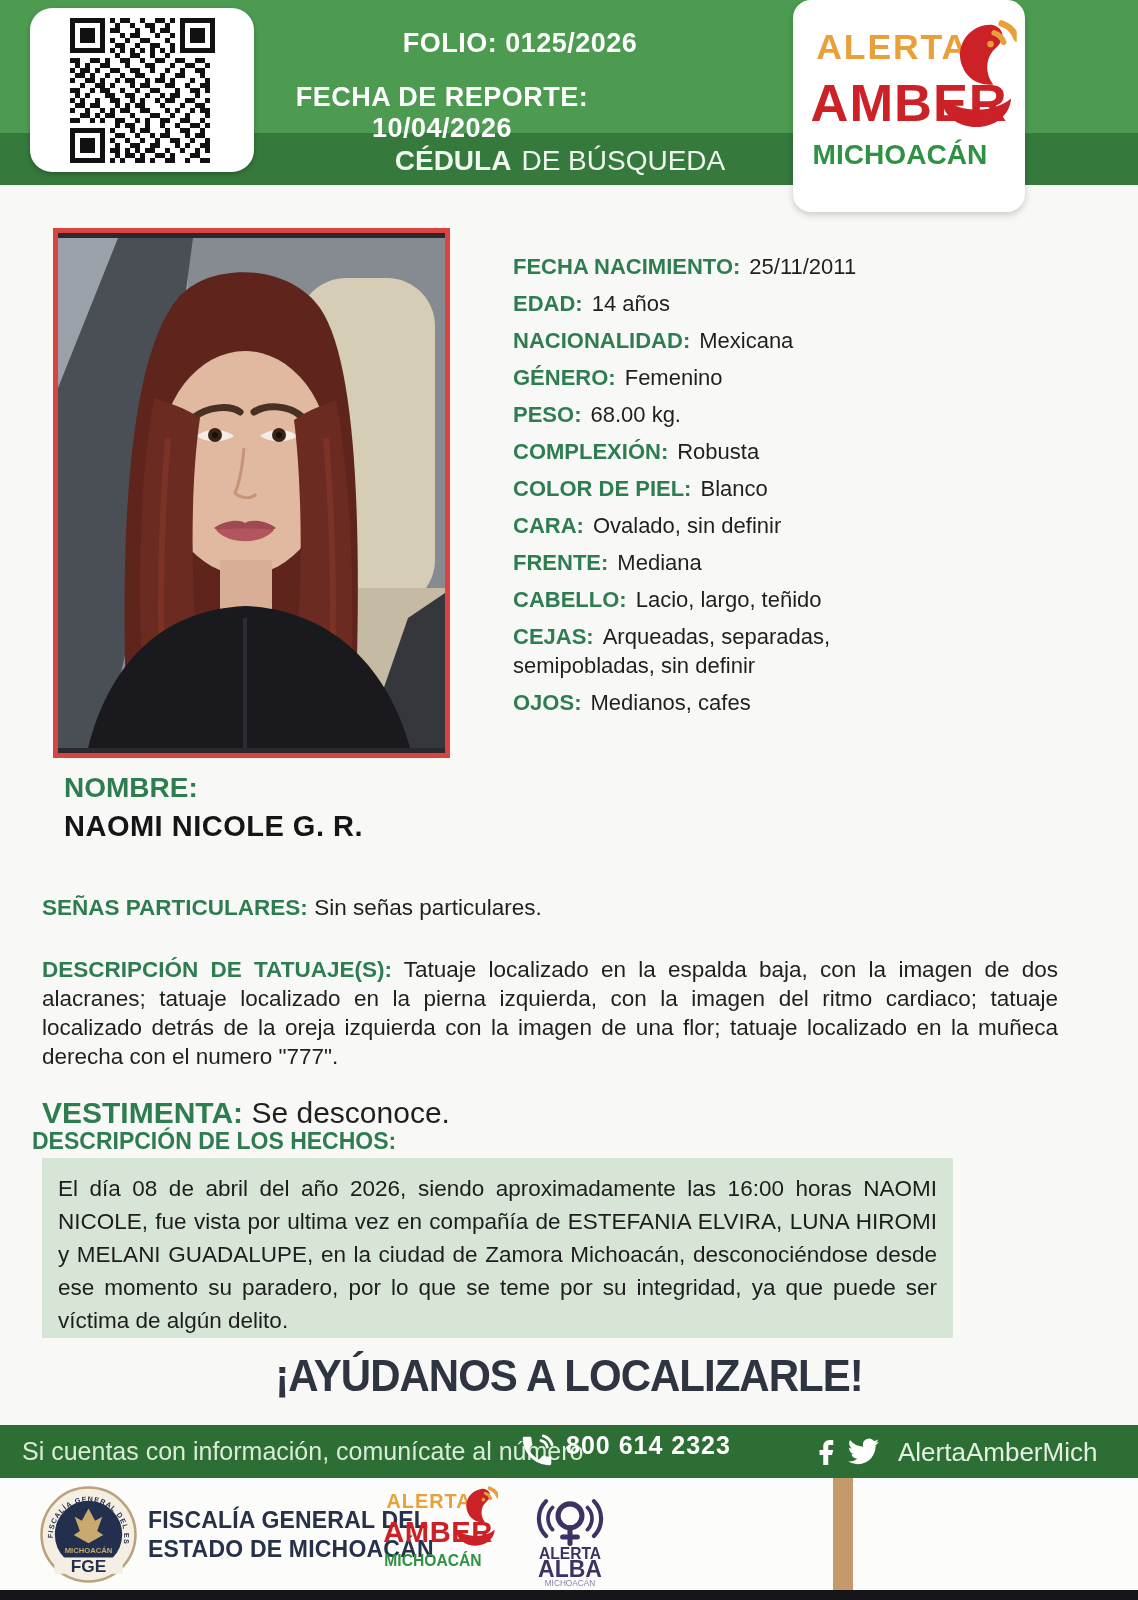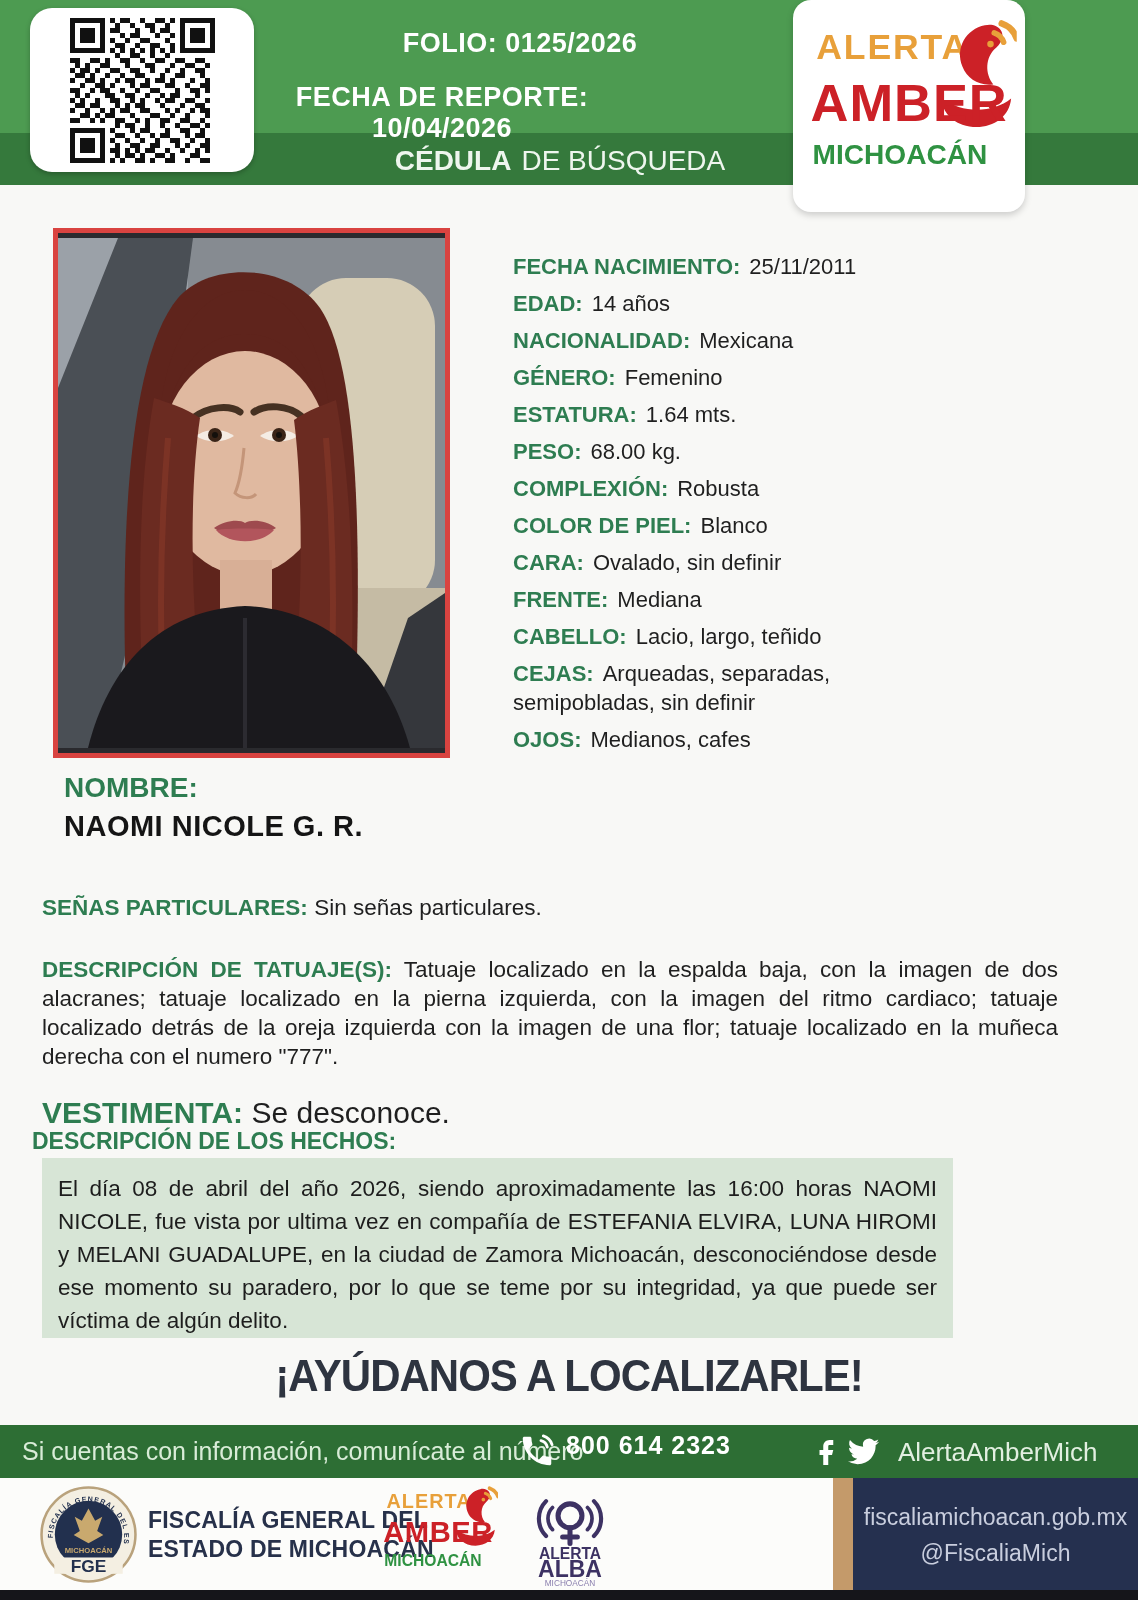--- a/index.html
+++ b/index.html
@@ -143,21 +143,20 @@
       <path d="M30 510 C50 430 100 372 187 368 C274 372 330 430 352 510 Z" fill="#1a191d"></path>
       <path d="M187 380 L187 510" stroke="#2c2b31" stroke-width="4"></path>
     </svg>
   </div>
 
   <div class="details">
     <div class="detail-row"><span class="flabel">FECHA NACIMIENTO:</span><span>25/11/2011</span></div>
     <div class="detail-row"><span class="flabel">EDAD:</span><span>14 años</span></div>
     <div class="detail-row"><span class="flabel">NACIONALIDAD:</span><span>Mexicana</span></div>
     <div class="detail-row"><span class="flabel">GÉNERO:</span><span>Femenino</span></div>
-    <div class="detail-row"><span class="flabel">ESTATURA:</span><span>1.64 mts.</span></div>
     <div class="detail-row"><span class="flabel">PESO:</span><span>68.00 kg.</span></div>
     <div class="detail-row"><span class="flabel">COMPLEXIÓN:</span><span>Robusta</span></div>
     <div class="detail-row"><span class="flabel">COLOR DE PIEL:</span><span>Blanco</span></div>
     <div class="detail-row"><span class="flabel">CARA:</span><span>Ovalado, sin definir</span></div>
     <div class="detail-row"><span class="flabel">FRENTE:</span><span>Mediana</span></div>
     <div class="detail-row"><span class="flabel">CABELLO:</span><span>Lacio, largo, teñido</span></div>
     <div class="detail-row"><span class="flabel">CEJAS:</span><span>Arqueadas, separadas, semipobladas, sin definir</span></div>
     <div class="detail-row"><span class="flabel">OJOS:</span><span>Medianos, cafes</span></div>
   </div>
 
@@ -219,20 +218,16 @@
         <path d="M76 16 a27 27 0 0 1 0 38" stroke-width="4.5" stroke-linecap="round"></path>
         <path d="M69 23 a17 17 0 0 1 0 24" stroke-width="4" stroke-linecap="round"></path>
         <circle cx="50" cy="32" r="13" stroke-width="5.5"></circle>
         <path d="M50 45 L50 62 M42 55 L58 55" stroke-width="5.5" stroke-linecap="round"></path>
       </g>
       <text x="50" y="79" text-anchor="middle" font-size="17" font-weight="bold" fill="#3d3263" font-family="Liberation Sans, sans-serif">ALERTA</text>
       <text x="50" y="98" text-anchor="middle" font-size="25" font-weight="bold" fill="#3d3263" font-family="Liberation Sans, sans-serif">ALBA</text>
       <text x="50" y="108" text-anchor="middle" font-size="9" fill="#8a7fae" font-family="Liberation Sans, sans-serif">MICHOACÁN</text>
     </svg>
     <div class="tan-strip"></div>
-    <div class="navy-box">
-      <div class="site">fiscaliamichoacan.gob.mx</div>
-      <div class="handle">@FiscaliaMich</div>
-    </div>
   </div>
 
   <div class="bottom-strip"></div>
 </div>
 
 </body></html>

